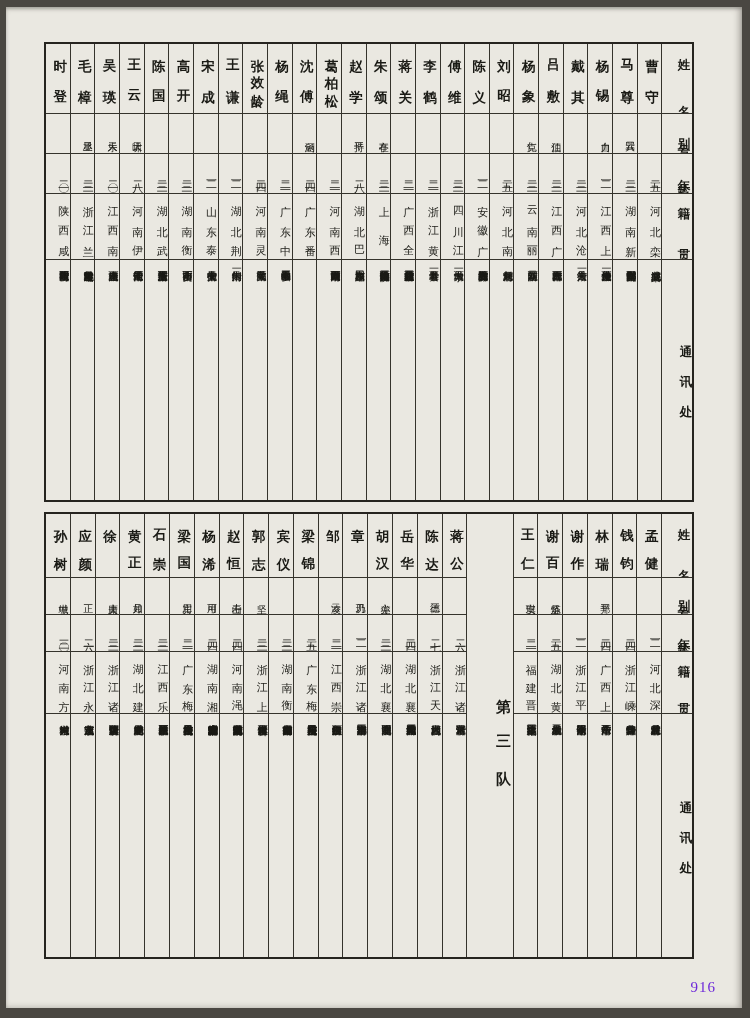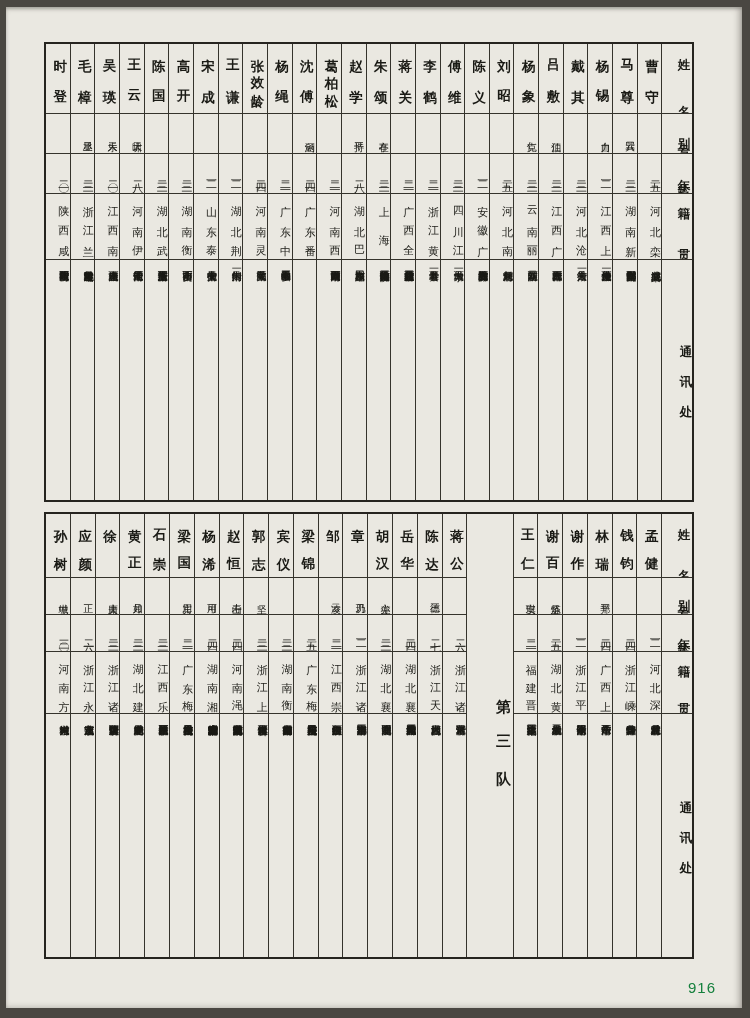--- a/index.html
+++ b/index.html
@@ -54,21 +54,21 @@
 
   .dcell {
     flex:1 1 auto; border-bottom:none;
     font-size:15px; font-weight:700; text-align:center; letter-spacing:36px;
     padding-top:10px;
   }
   .mark { font-size:8px; font-weight:400; }
 
   .pageno {
     position:absolute; right:26px; top:972px;
-    font-family:Liberation Sans, sans-serif; font-size:15px; color:#15803d;
+    font-family:Liberation Serif, serif; font-size:15px; color:#6d28d9;
     letter-spacing:1px;
   }
 </style>
 </head>
 <body>
 
 <div class="page">
 
   <div class="roster" id="top-table">
     <div class="col col-header">

